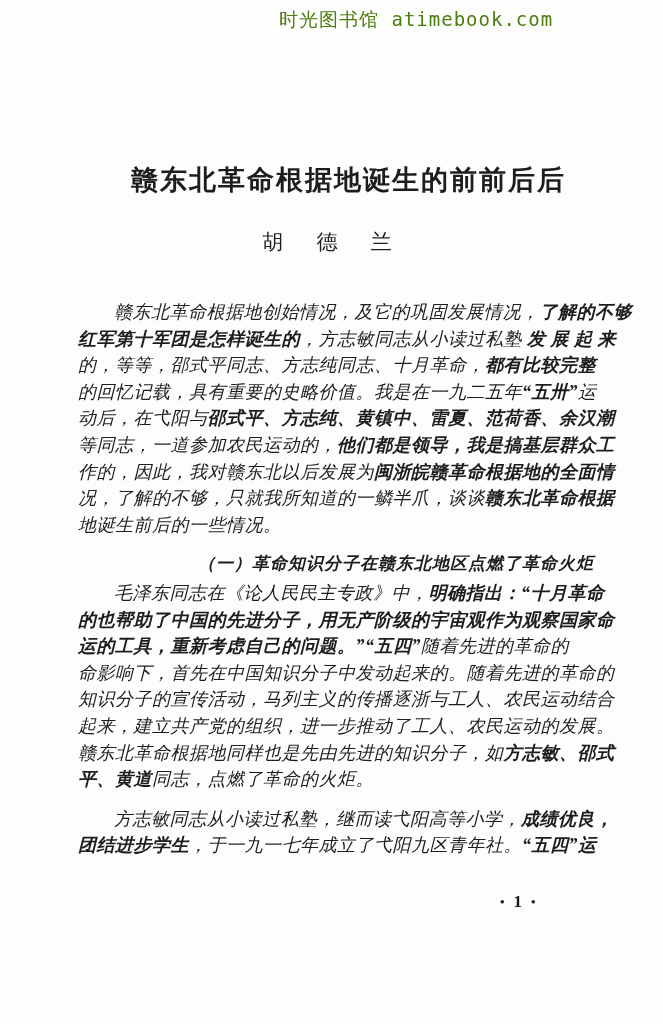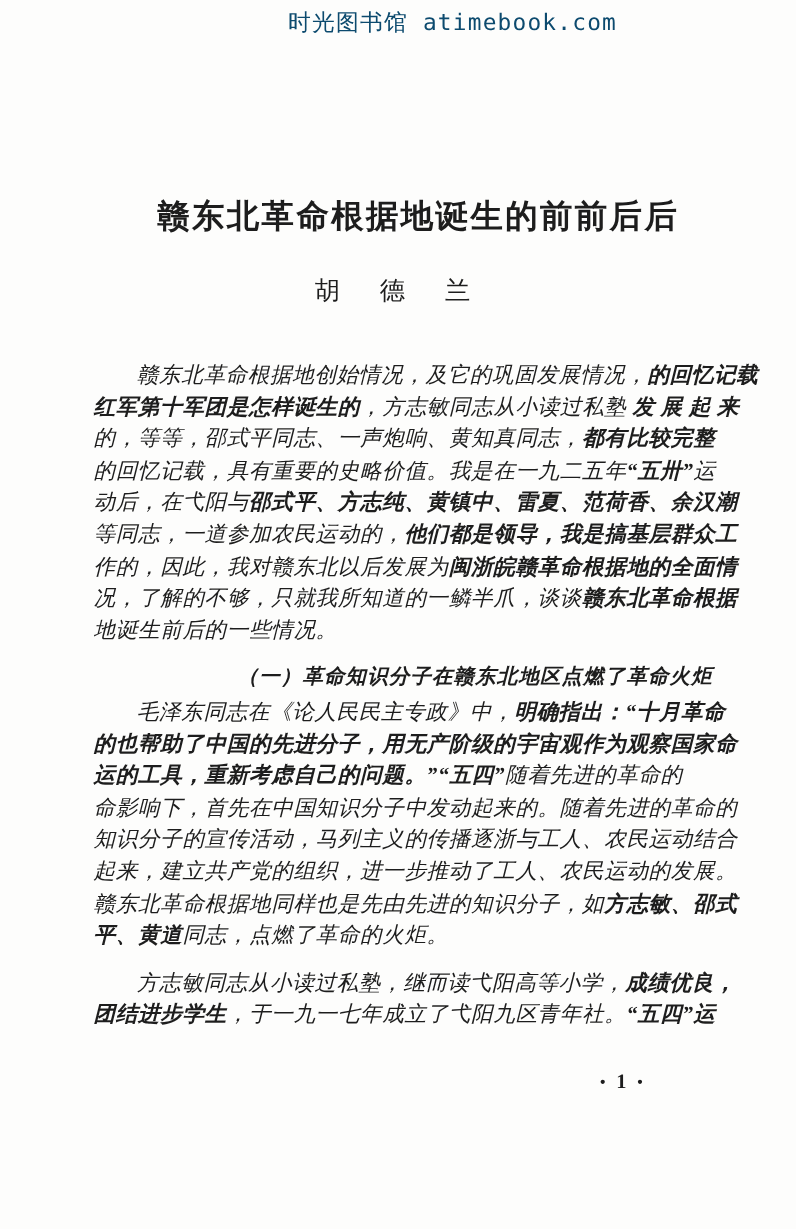--- a/index.html
+++ b/index.html
@@ -47,34 +47,34 @@
     display:flex;align-items:center;gap:9px;
     font-size:17px;font-weight:bold;
   }
   .pageno .dot{font-size:13px;}
 </style>
 </head>
 <body>
 
 <div class="page">
 
-  <div class="watermark" style="color: #0c4a6e;">
+  <div class="watermark" style="color: #4d7c0f; margin-left: 39px;">
     <span>时光图书馆</span>
     <span>atimebook.com</span>
   </div>
 
   <h1 class="title">赣东北革命根据地诞生的前前后后</h1>
 
   <div class="author">胡 德 兰</div>
 
   <div class="content">
       <div class="paragraph">
-        <div class="line indent"><span class="seg">赣东北革命根据地创始情况，及它的巩固发展情况，</span><span class="seg b">的回忆记载</span></div>
+        <div class="line indent"><span class="seg">赣东北革命根据地创始情况，及它的巩固发展情况，</span><span class="seg b">了解的不够</span></div>
         <div class="line"><span class="seg b">红军第十军团是怎样诞生的</span><span class="seg">，方志敏同志从小读过私塾</span><span class="seg b"> 发 展 起 来</span></div>
-        <div class="line"><span class="seg">的，等等，邵式平同志、一声炮响、黄知真同志，</span><span class="seg b">都有比较完整</span></div>
+        <div class="line"><span class="seg">的，等等，邵式平同志、方志纯同志、十月革命，</span><span class="seg b">都有比较完整</span></div>
         <div class="line"><span class="seg">的回忆记载，具有重要的史略价值。我是在一九二五年</span><span class="seg b">“五卅”</span><span class="seg">运</span></div>
         <div class="line"><span class="seg">动后，在弋阳与</span><span class="seg b">邵式平、方志纯、黄镇中、雷夏、范荷香、余汉潮</span></div>
         <div class="line"><span class="seg">等同志，一道参加农民运动的，</span><span class="seg b">他们都是领导，我是搞基层群众工</span></div>
         <div class="line"><span class="seg">作的，因此，我对赣东北以后发展为</span><span class="seg b">闽浙皖赣革命根据地的全面情</span></div>
         <div class="line"><span class="seg">况，了解的不够，只就我所知道的一鳞半爪，谈谈</span><span class="seg b">赣东北革命根据</span></div>
         <div class="line"><span class="seg">地诞生前后的一些情况。</span></div>
       </div>
       <div class="section-heading">（一）革命知识分子在赣东北地区点燃了革命火炬</div>
       <div class="paragraph">
         <div class="line indent"><span class="seg">毛泽东同志在《论人民民主专政》中，</span><span class="seg b">明确指出：“十月革命</span></div>

